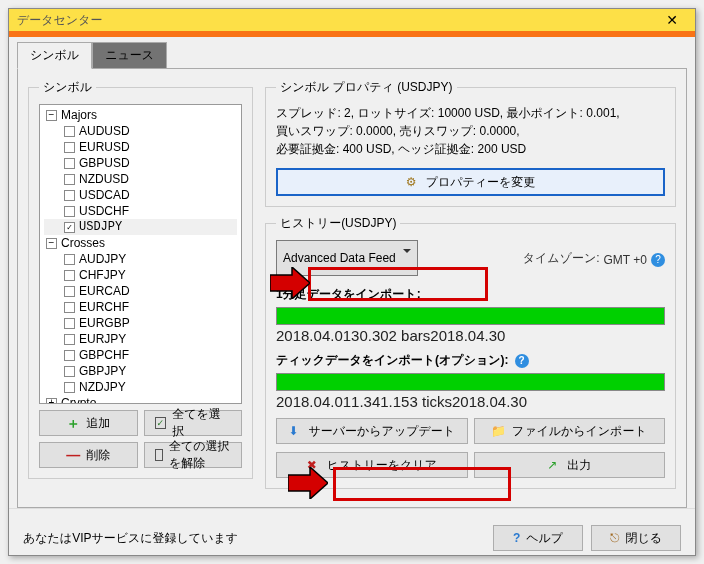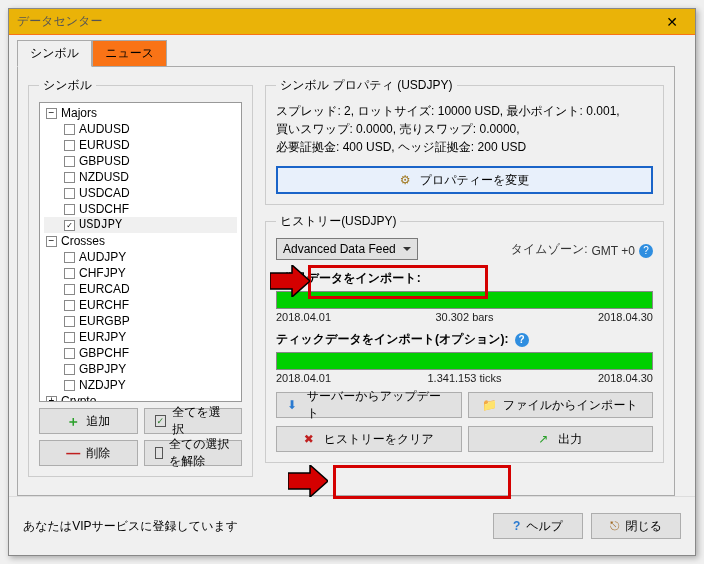--- a/index.html
+++ b/index.html
@@ -1,23 +1,23 @@
 <!DOCTYPE html>
 <html><head>
 <meta charset="utf-8">
 <style>
   * { margin: 0; padding: 0; box-sizing: border-box; }
   body { font-family: "MS UI Gothic", "Meiryo", sans-serif; font-size: 12px; background: #f0f0f0; width: 704px; height: 564px; overflow: hidden; position: relative; }
   .dialog { position: absolute; top: 8px; left: 8px; right: 8px; bottom: 8px; background: #f0f0f0; border: 1px solid #888; box-shadow: 2px 2px 6px rgba(0,0,0,0.3); display: flex; flex-direction: column; }
-  .titlebar { height: 28px; background: #eab308; border-bottom: 1px solid #f97316; display: flex; align-items: center; padding: 0 8px; }
+  .titlebar { height: 28px; background: #fde047; border-bottom: 6px solid #f97316; display: flex; align-items: center; padding: 0 8px; }
   .titlebar .title { flex: 1; color: #555; }
   .titlebar .close { width: 30px; height: 22px; display:flex; align-items:center; justify-content:center; font-size:14px; cursor:pointer; }
-  .tabs { margin: 4px 20px 0 8px; }
+  .tabs { margin: 4px 8px 0 8px; }
   .tab-row { display:flex; }
-  .tab { border:1px solid #aaa; border-bottom:none; background:#f97316; padding:4px 12px; margin-right:0px; position:relative; top:1px; }
+  .tab { border:1px solid #aaa; border-bottom:none; background:#737373; padding:4px 12px; margin-right:0px; position:relative; top:1px; }
   .tab.active { background:#f0f0f0; border-bottom:1px solid #f0f0f0; z-index:2; }
   .tab-content { border:1px solid #aaa; background:#f0f0f0; padding:10px; position:relative; }
   .cols { display:flex; gap:12px; }
   .left { width:225px; }
   .right { flex:1; }
   fieldset { border:1px solid #ccc; padding:8px 10px 10px 10px; margin-bottom:8px; }
   legend { padding:0 4px; color:#000; }
   .tree-box { height:300px; border:1px solid #999; background:#fff; overflow:auto; padding:2px 4px; }
   .tree-item { display:flex; align-items:center; height:16px; white-space:nowrap; }
   .tree-item.group { padding-left:2px; }
@@ -26,27 +26,27 @@
   .cb { width:11px; height:11px; border:1px solid #888; margin-right:4px; background:#fff; display:inline-flex; align-items:center; justify-content:center; font-size:9px; cursor:pointer; }
   .cb.checked::after { content:"✓"; }
   .tree-item.selected { background:#f0f0f0;font-family:Liberation Mono, monospace; }
   .btn { display:inline-flex; align-items:center; justify-content:center; height:26px; border:1px solid #adadad; background:#e1e1e1; padding:0 10px; cursor:pointer; gap:6px; min-width:100px; }
   .btn-row { display:flex; gap:6px; margin-top:6px; }
   .btn-row .btn { flex:1; min-width:0; }
   .prop-text { line-height:1.5; }
   .prop-btn { margin-top:10px; border:1px solid #1a64c8; display:flex; }
   .prop-btn .btn { flex:1; border:1px solid #1a64c8; background:#e8f0fb; }
   .source-row { display:flex; align-items:center; gap:8px; margin-bottom:10px; }
-  .select { height:22px; border:1px solid #7a7a7a; padding:0 20px 0 6px; background:#e1e1e1; position:relative; display:inline-flex; align-items:center; cursor:pointer; min-width:142px; }
+  .select { height:36px; border:1px solid #7a7a7a; padding:0 20px 0 6px; background:#e1e1e1; position:relative; display:inline-flex; align-items:center; cursor:pointer; min-width:142px; }
   .select::after { content:""; border:4px solid transparent; border-top-color:#333; position:absolute; right:6px; top:8px; }
   .tz { margin-left:auto; display:flex; align-items:flex-end; gap:4px; color:#333; }
   .help-ico { width:14px; height:14px; border-radius:50%; background:#2f8ee0; color:#fff; font-size:10px; display:inline-flex; align-items:center; justify-content:center; cursor:pointer; }
   .import-label { font-weight:bold; margin:8px 0 4px 0; display:flex; align-items:center; gap:6px; }
   .progress { height:18px; background:#00d000; border:1px solid #888; }
-  .progress-info { display:flex; justify-content:space-between; margin:2px 0 8px 0; font-size:11px; color:#222; }
+  .progress-info { display:flex; justify-content:flex-start; margin:2px 0 8px 0; font-size:15px; color:#222; }
   .hist-btns { display:flex; gap:6px; margin-top:8px; }
   .hist-btns .btn { flex:1; min-width:0; }
   .footer { display:flex; align-items:center; padding:16px 14px; border-top:1px solid #ddd; gap:8px; }
   .footer .spacer { flex:1; }
   .footer .btn { min-width:90px; }
   
   .arrow { position:absolute; width:40px; height:32px; pointer-events:none; }
   .arrow svg { width:100%; height:100%; }
   
   .hl { position:absolute; border:3px solid #d40000; pointer-events:none; }

